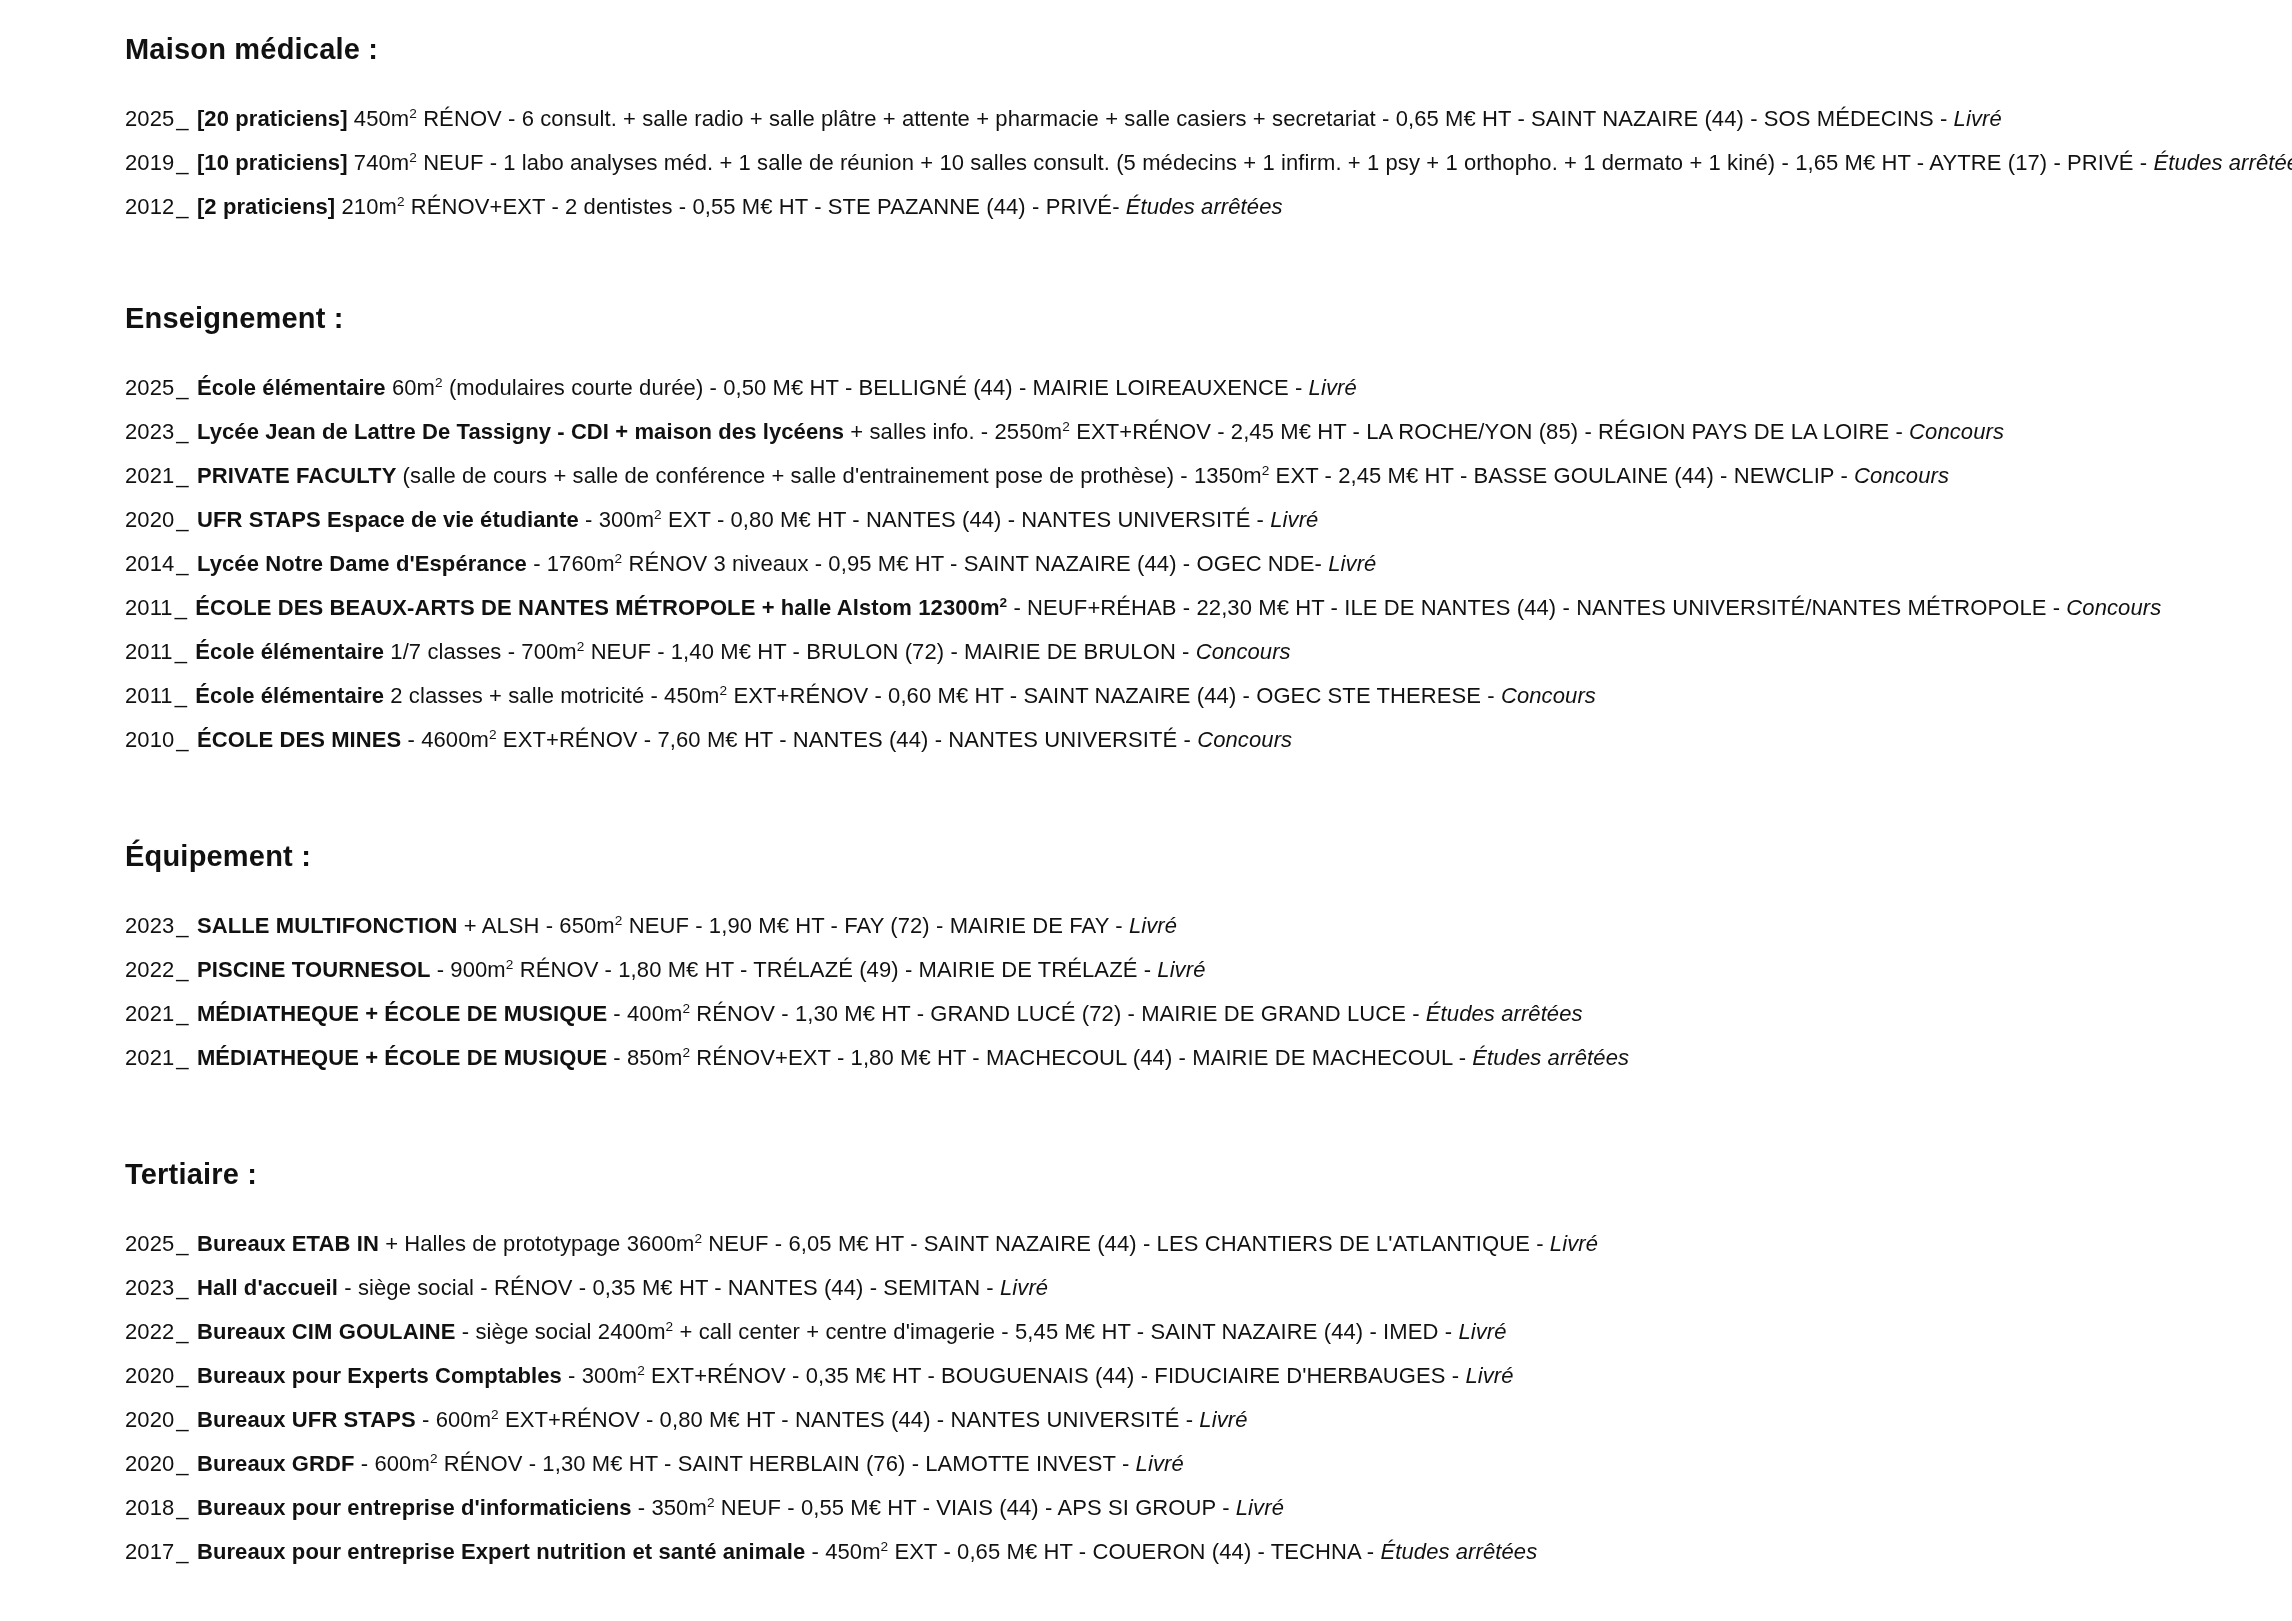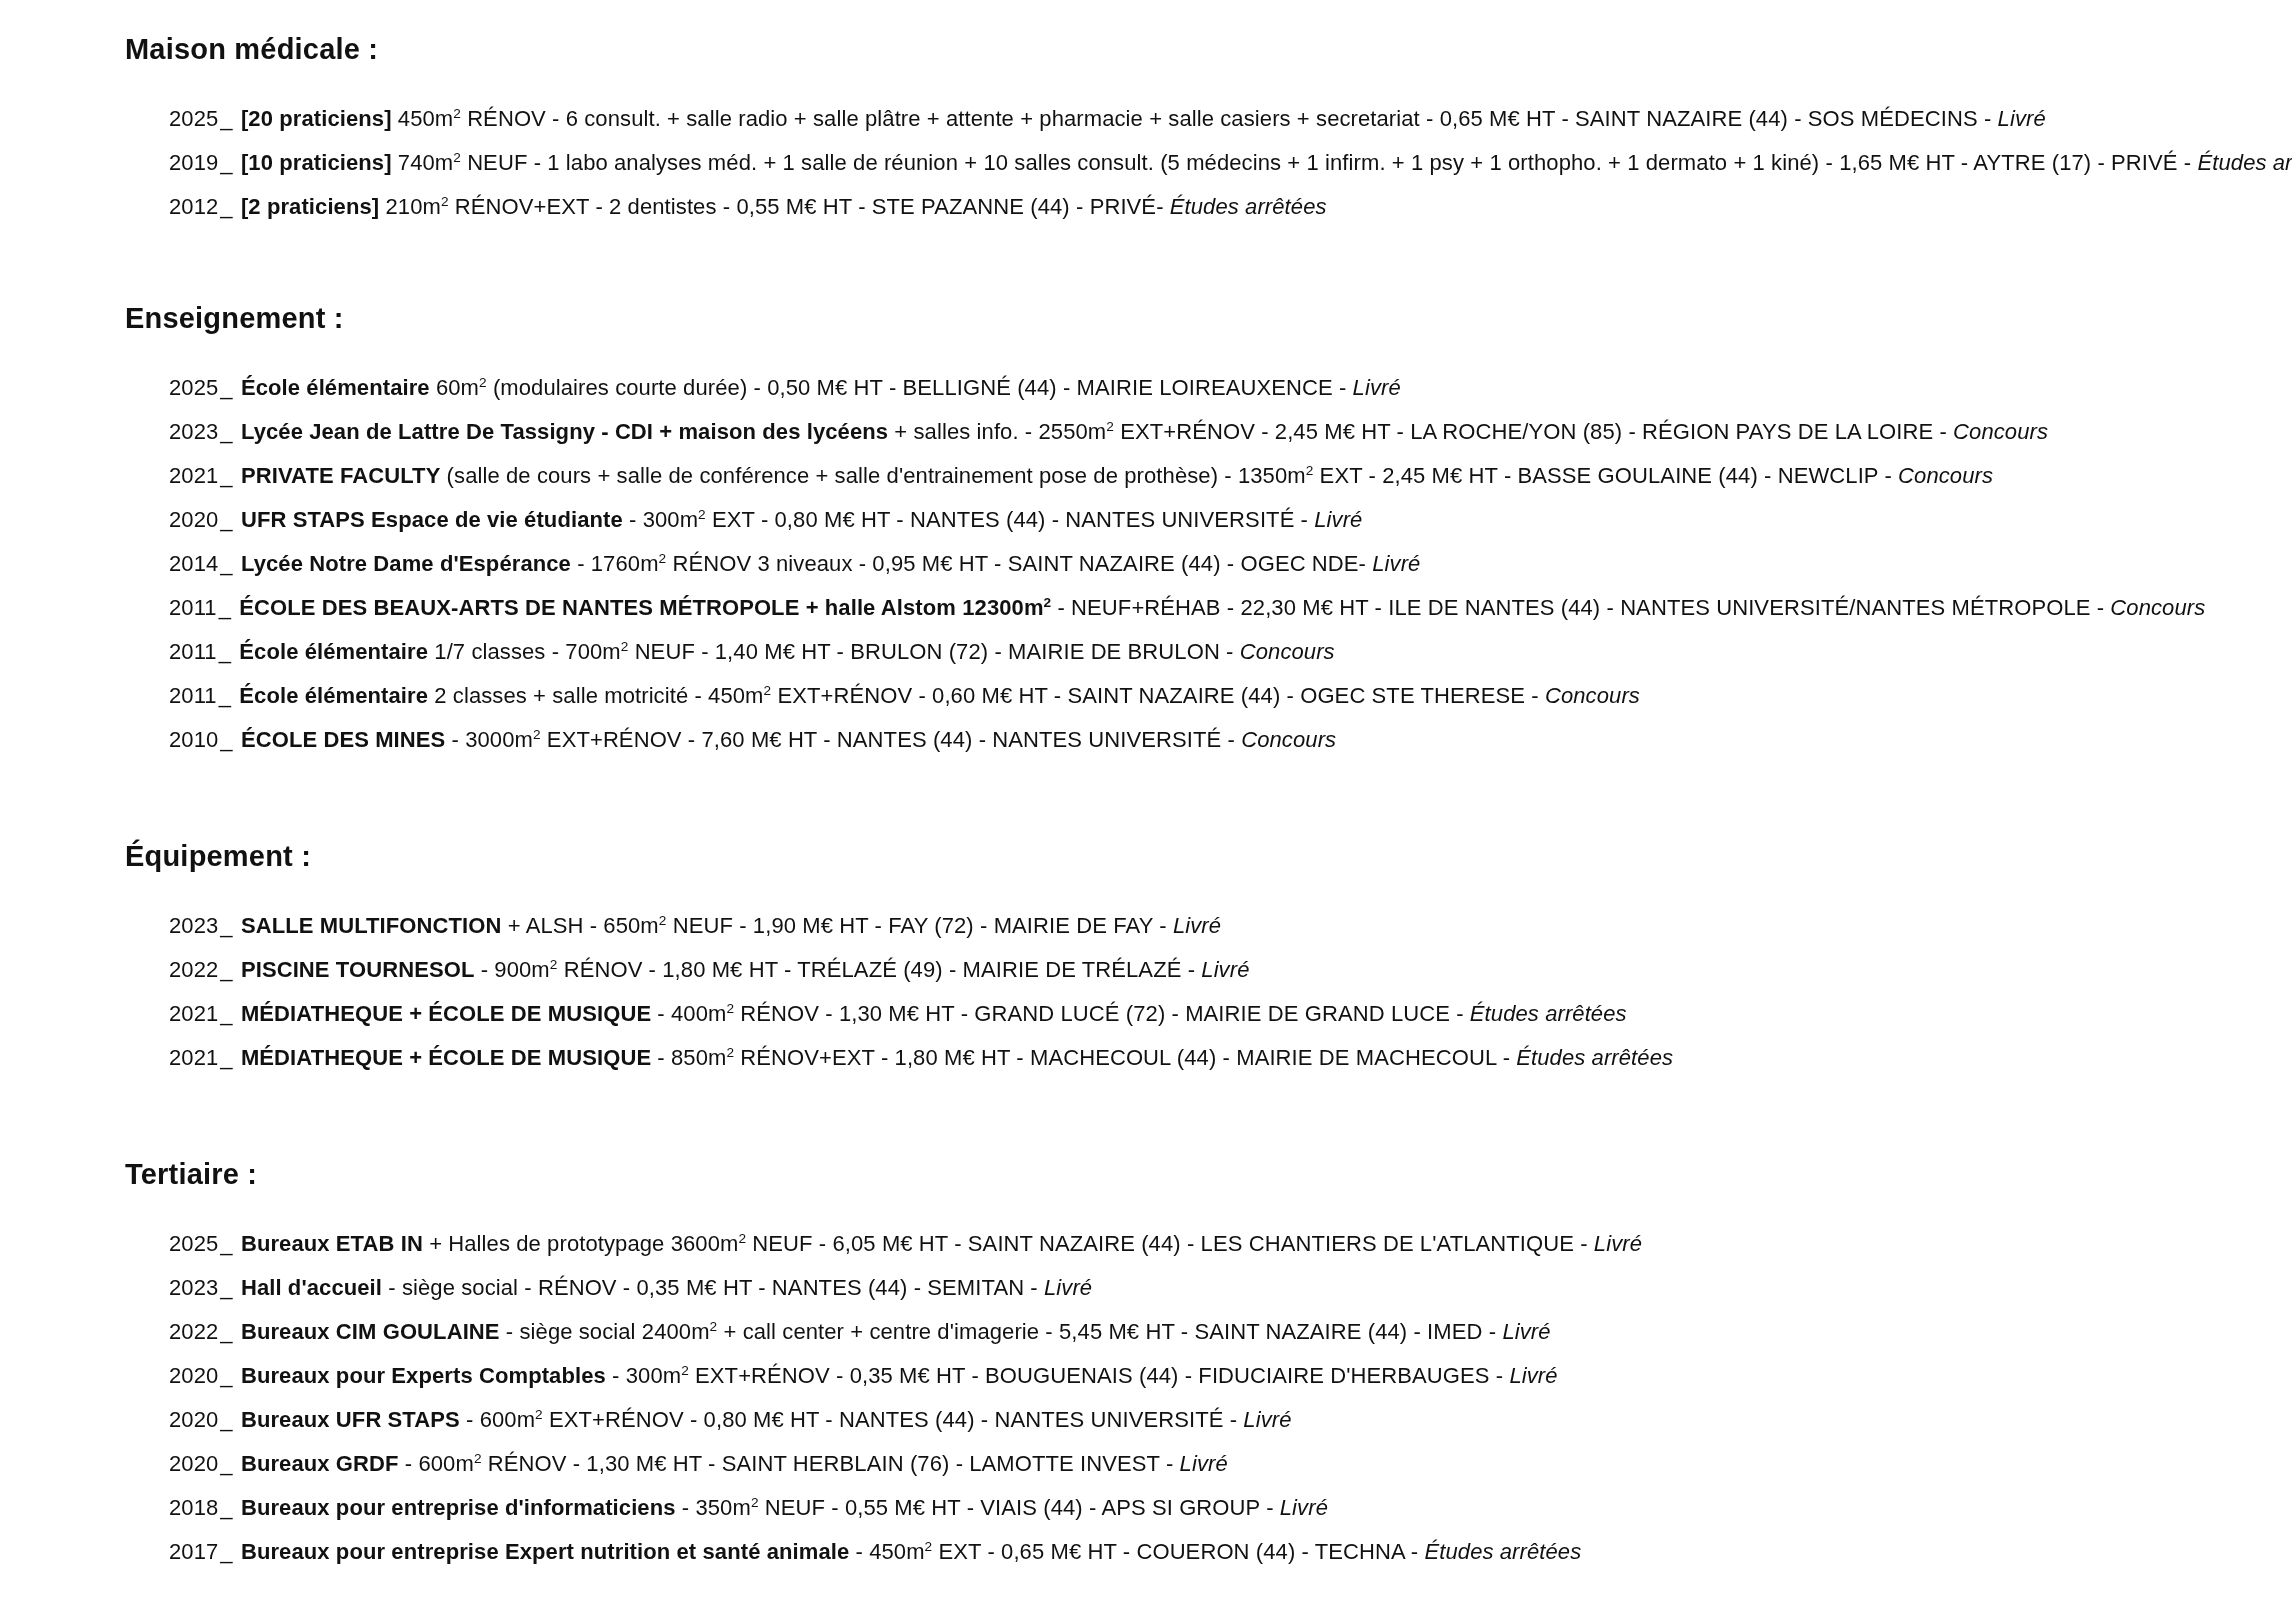--- a/index.html
+++ b/index.html
@@ -33,21 +33,20 @@
     letter-spacing: 0.2px;
     color: #111111;
     margin: 0;
     padding: 0;
   }
   .section-spacer-top {
     height: 33px;
   }
   .entries {
     margin-top: 31px;
-    margin-left: 44px;
   }
   .entry {
     font-size: 22px;
     line-height: 44px;
     white-space: nowrap;
     letter-spacing: 0.1px;
     color: #111111;
   }
   .year {
     font-weight: normal;
@@ -141,21 +140,21 @@
           <span class="b">École élémentaire</span><span> 1/7 classes - 700m</span><sup>2</sup><span> NEUF - 1,40 M€ HT - BRULON (72) - MAIRIE DE BRULON - </span><span class="i">Concours</span>
         </div>
 
         <div class="entry">
           <span class="year">2011</span><span class="sep">_</span>
           <span class="b">École élémentaire</span><span> 2 classes + salle motricité - 450m</span><sup>2</sup><span> EXT+RÉNOV - 0,60 M€ HT - SAINT NAZAIRE (44) - OGEC STE THERESE - </span><span class="i">Concours</span>
         </div>
 
         <div class="entry">
           <span class="year">2010</span><span class="sep">_</span>
-          <span class="b">ÉCOLE DES MINES</span><span> - 3000m</span><sup>2</sup><span> EXT+RÉNOV - 7,60 M€ HT - NANTES (44) - NANTES UNIVERSITÉ - </span><span class="i">Concours</span>
+          <span class="b">ÉCOLE DES MINES</span><span> - 4600m</span><sup>2</sup><span> EXT+RÉNOV - 7,60 M€ HT - NANTES (44) - NANTES UNIVERSITÉ - </span><span class="i">Concours</span>
         </div>
 
       </div>
     </div>
 
     <div class="gap-lg"></div>
 
     <div class="section">
       <div class="section-title">Équipement :</div>
       <div class="entries">

